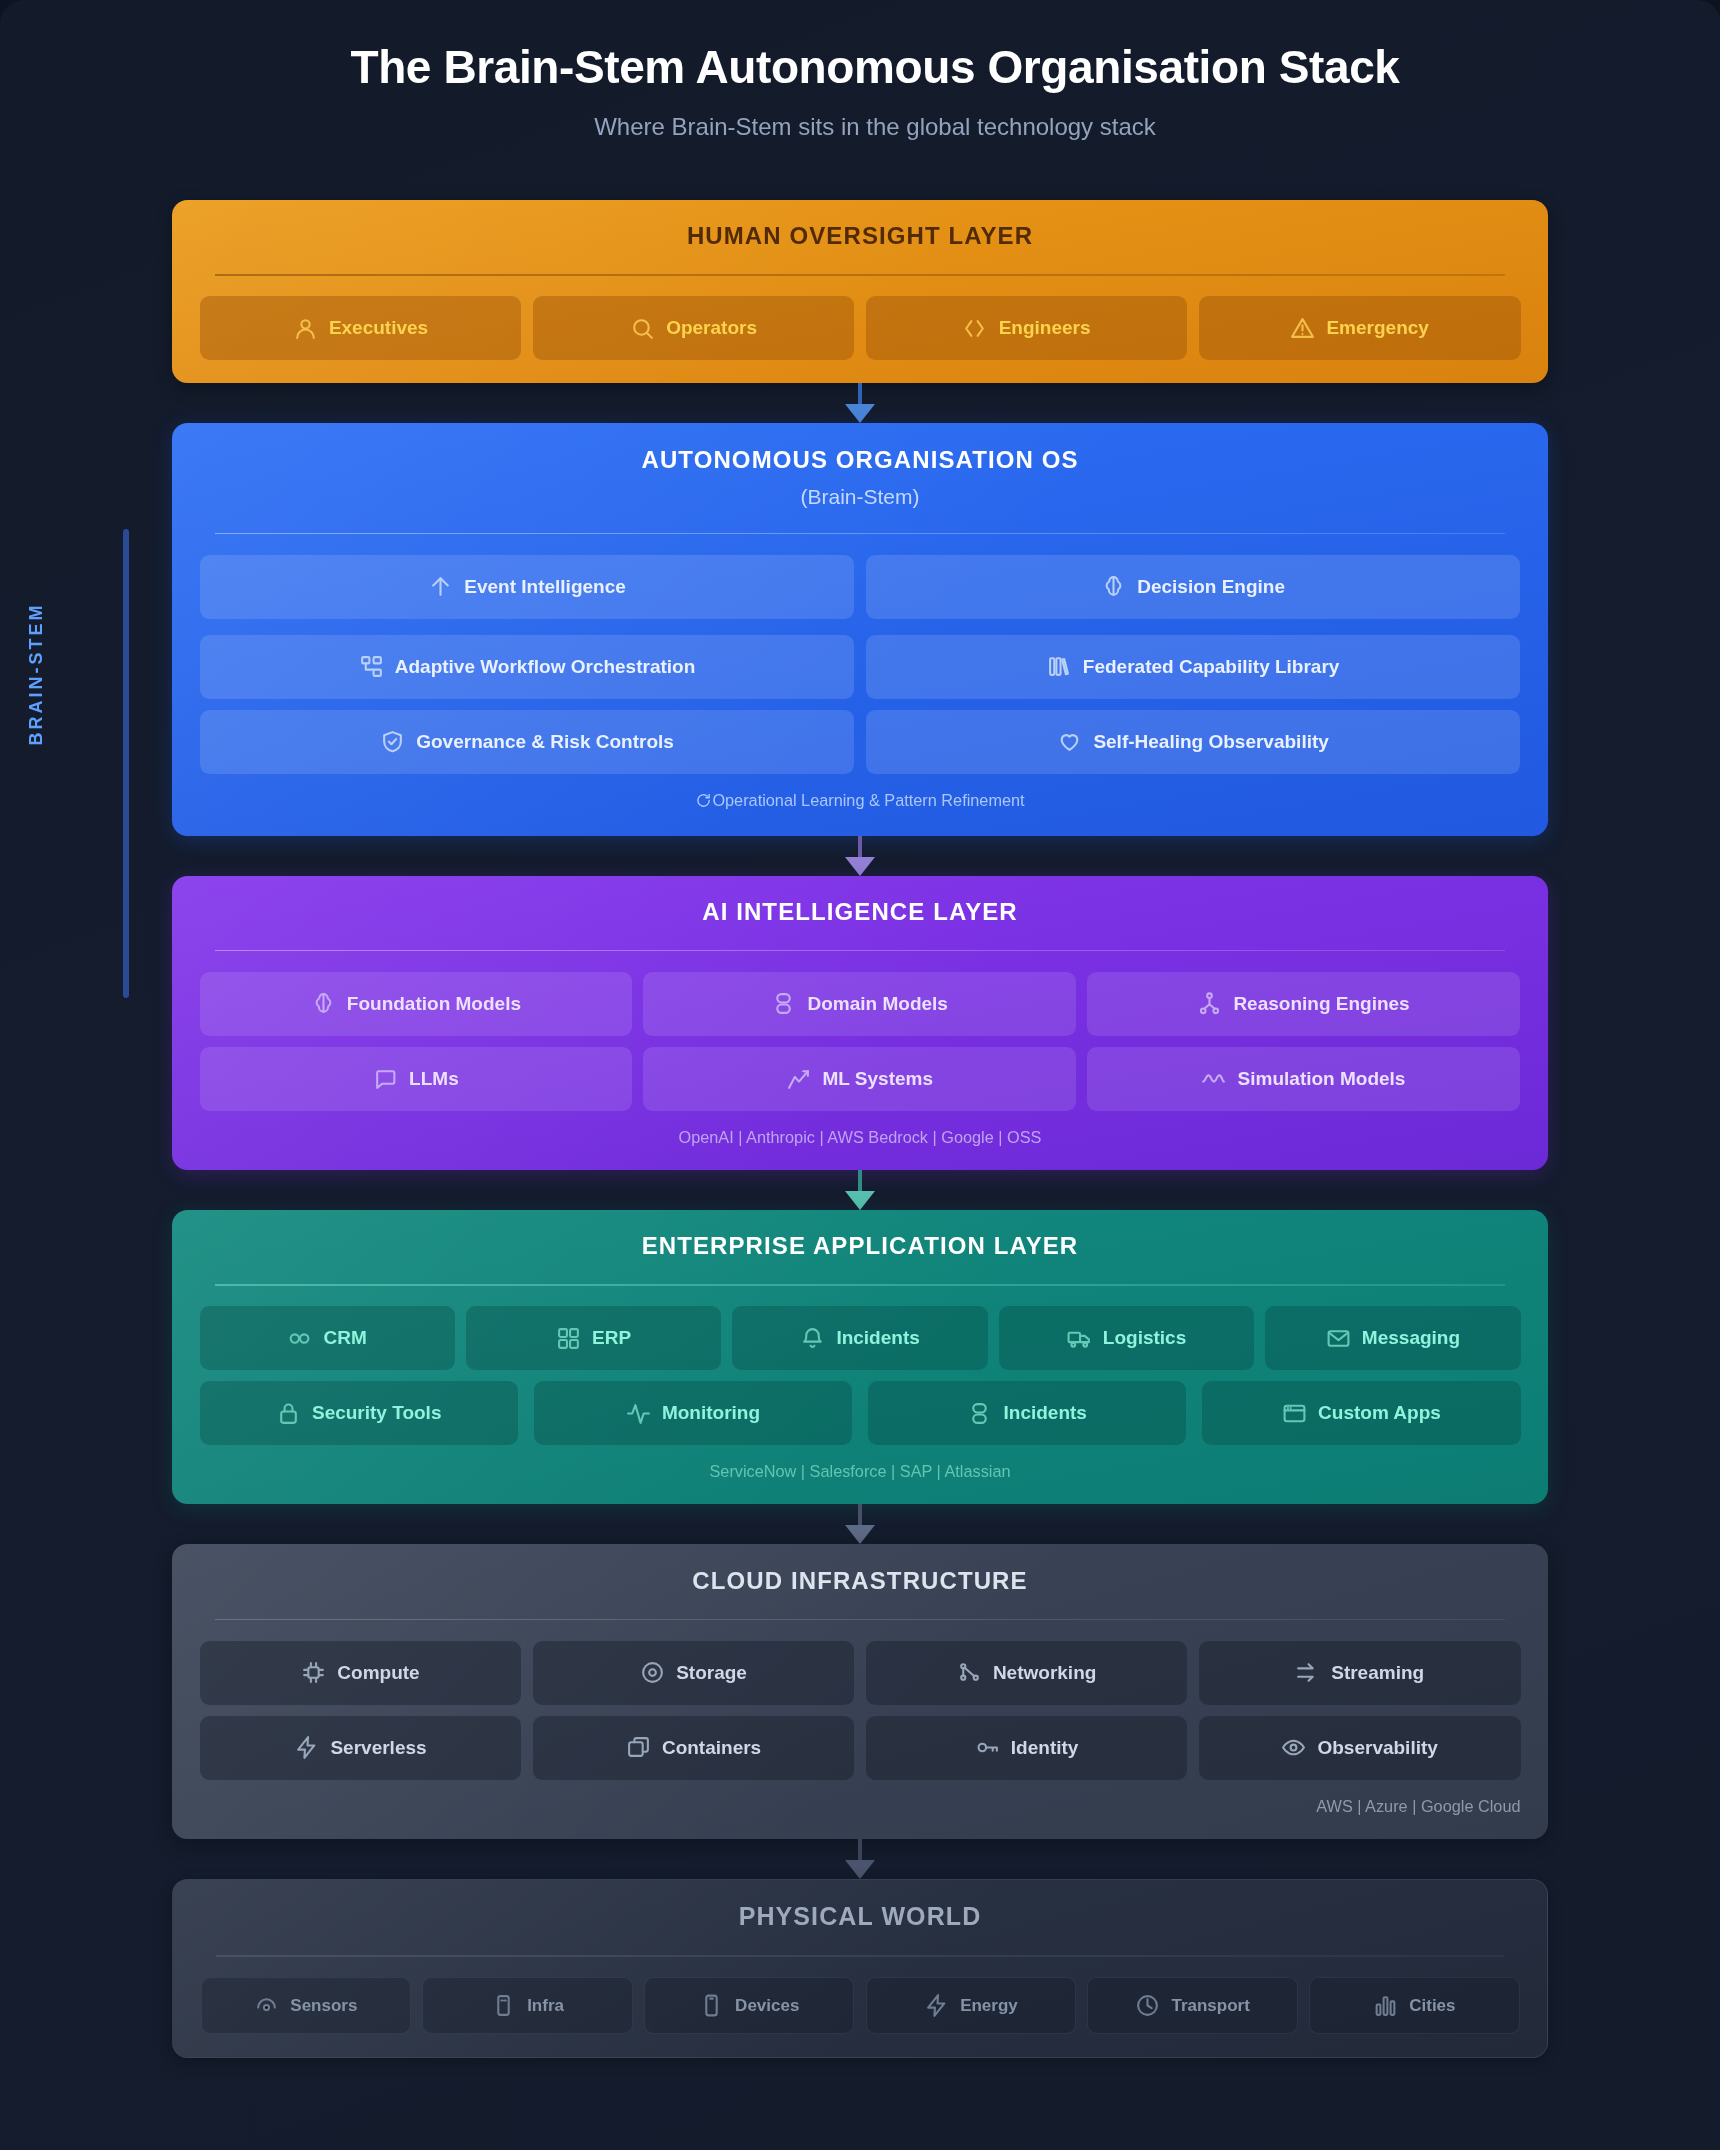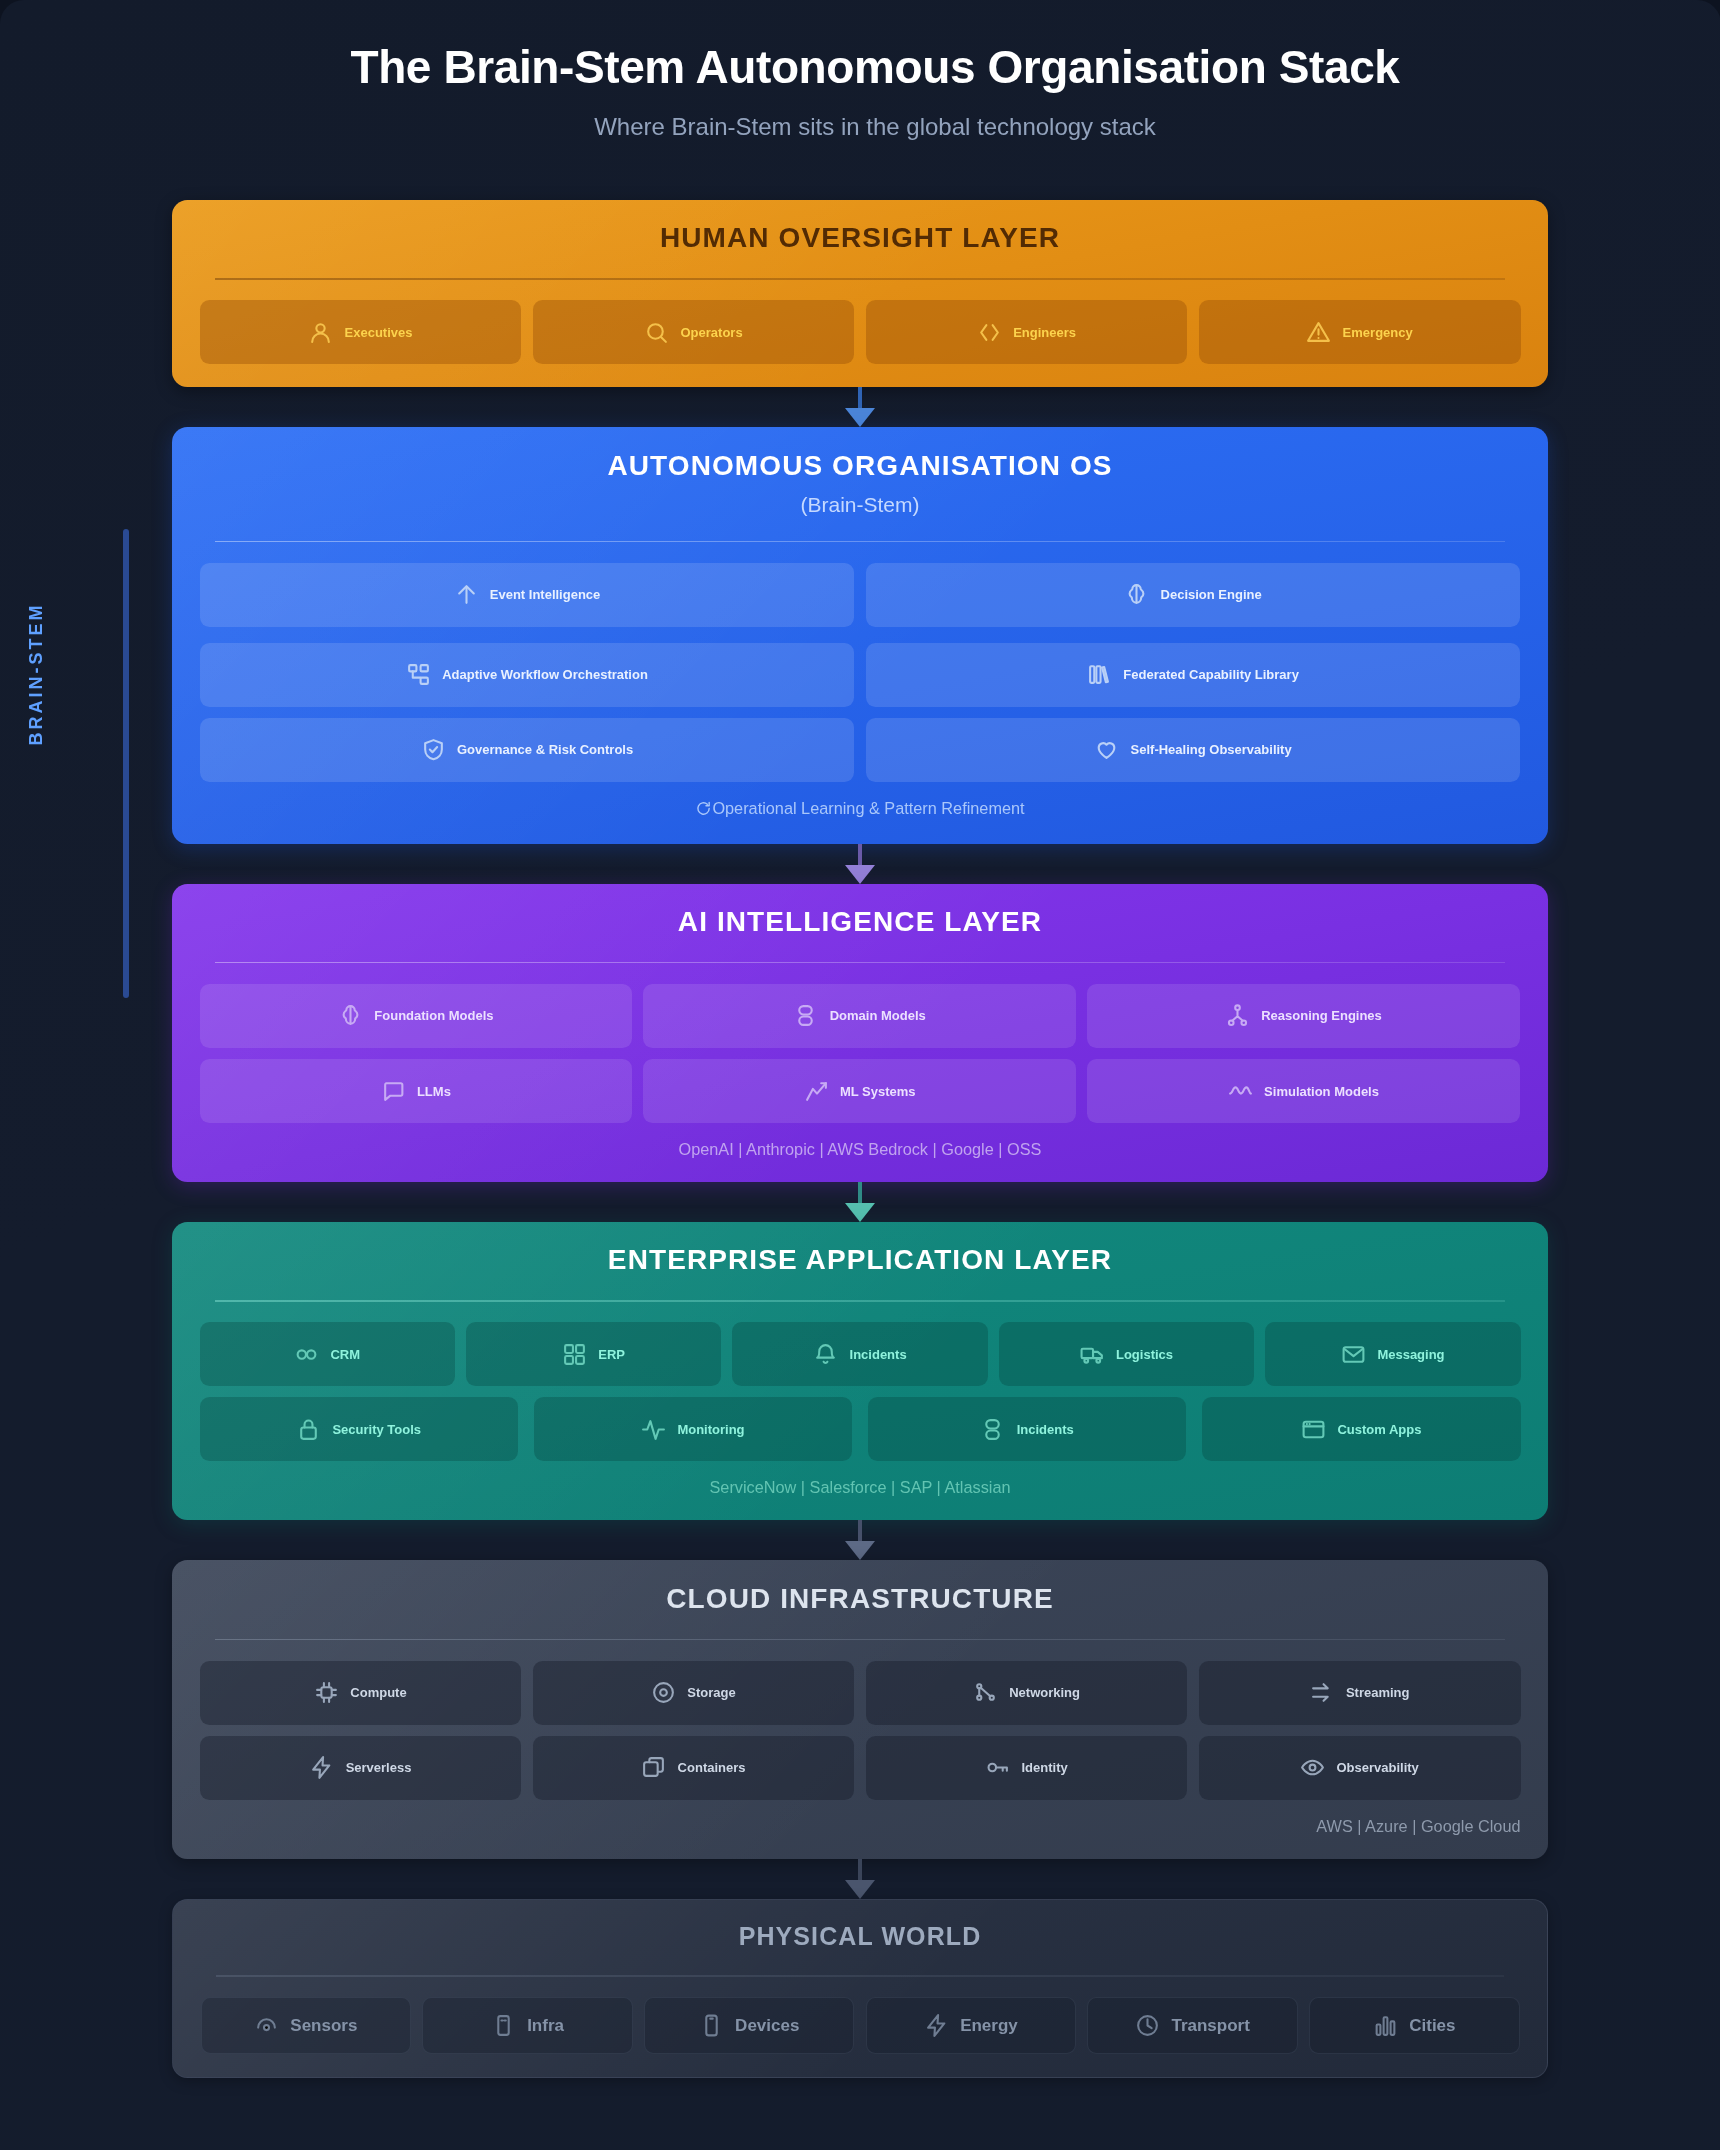--- a/index.html
+++ b/index.html
@@ -75,21 +75,21 @@
   }
   .layer::after {
     content: "";
     position: absolute; inset: 0;
     background: linear-gradient(135deg, rgba(255,255,255,.07) 0%, rgba(255,255,255,0) 55%);
     pointer-events: none;
   }
 
   .layer-title {
     text-align: center;
-    font-size: 28px;
+    font-size: 24px;
     font-weight: bold;
     letter-spacing: 1.1px;
     position: relative; z-index: 2;
   }
   .layer-sub {
     text-align: center;
     font-size: 21px;
     margin-top: 11.2px;
     position: relative; z-index: 2;
   }
@@ -119,21 +119,21 @@
     padding: 0 11.2px;
     position: relative;
   }
   .chip .ic {
     flex: 0 0 auto;
     width: 25px; height: 25px;
     display: flex; align-items: center; justify-content: center;
   }
   .chip .ic svg { width: 25px; height: 25px; display: block; }
   .chip .lbl {
-    font-size: 13px;
+    font-size: 19px;
     font-weight: bold;
     white-space: nowrap;
   }
 
   .foot {
     text-align: center;
     margin-top: 17px;
     font-size: 16.3px;
     position: relative; z-index: 2;
   }

